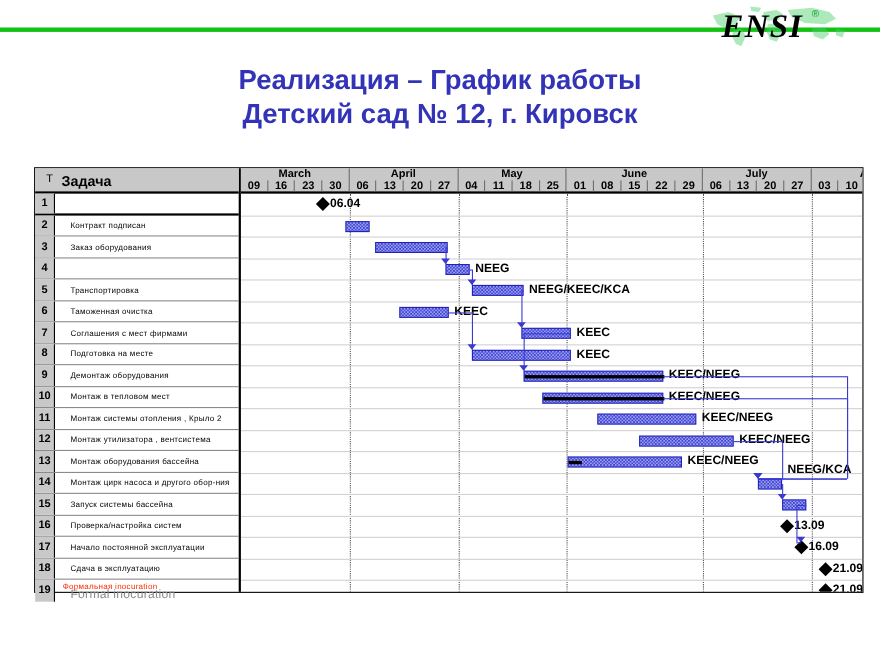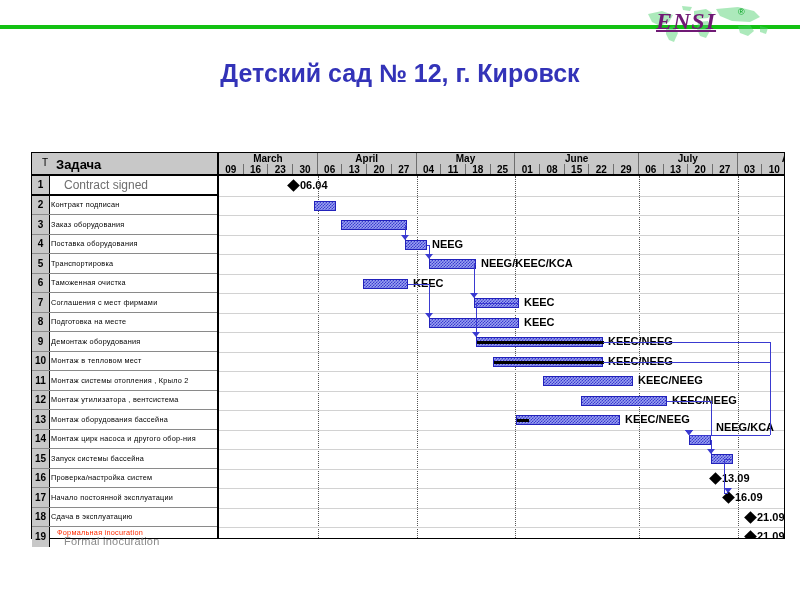--- a/index.html
+++ b/index.html
@@ -8,42 +8,42 @@
     font-family:"Liberation Sans", sans-serif;
     position:relative;overflow:hidden;
   }
   
   #green-rule{position:absolute;left:0;top:25px;width:800px;height:4px;background:#13c113;}
   #logo{position:absolute;right:28px;top:2px;width:130px;height:44px;}
   #logo .map{position:absolute;inset:0;opacity:.45;}
   #logo .wordmark{
     position:absolute;left:14px;top:6px;
     font-family:"Liberation Serif", serif;font-style:italic;font-weight:bold;
-    font-size:24px;color:#701a75;letter-spacing:1px;
-    text-decoration:underline;text-decoration-thickness:2px;
+    font-size:30px;color:#000000;letter-spacing:1px;
+    text-decoration-thickness:2px;
   }
   #logo .reg{position:absolute;left:96px;top:5px;font-size:9px;color:#00a11e;font-family:"Liberation Sans",sans-serif;font-style:normal;}
 
   #title{
     position:absolute;left:0;top:58px;width:800px;text-align:center;
     font-size:25px;font-weight:bold;color:#3333b8;line-height:31px;
   }
 
   
   #gantt{position:absolute;left:31px;top:152px;width:754px;height:387px;background:#fff;border:1px solid #000;box-sizing:border-box;}
 
   
   #tbl{position:absolute;left:0;top:0;width:187px;height:100%;box-sizing:border-box;border-right:2px solid #000;}
   #tbl .hdr{height:23px;background:#c8c8c8;border-bottom:2px solid #000;box-sizing:border-box;position:relative;}
   #tbl .hdr .t{position:absolute;left:10px;top:4px;font-size:10px;color:#000;}
   #tbl .hdr .cap{position:absolute;left:24px;top:4px;font-size:13px;font-weight:bold;color:#000;}
   .trow{height:19.5px;display:flex;box-sizing:border-box;border-bottom:1px solid #8a8a8a;position:relative;}
   .trow .num{width:18px;background:#c8c8c8;border-right:1px solid #000;box-sizing:border-box;
     font-size:10px;font-weight:bold;color:#000;display:flex;align-items:center;justify-content:center;}
-  .trow .nm{flex:1;padding-left:1px;display:flex;align-items:center;font-size:7.3px;color:#000;letter-spacing:.25px;white-space:nowrap;overflow:hidden;}
+  .trow .nm{flex:1;padding-left:14px;display:flex;align-items:center;font-size:7.3px;color:#000;letter-spacing:.25px;white-space:nowrap;overflow:hidden;}
   .trow.first .nm{font-size:12px;color:#6e6e6e;padding-left:14px;letter-spacing:0;}
   .trow.first{border-bottom:2px solid #000;}
   .trow.last{border-bottom:none;}
   .trow.last .nm{position:relative;}
   .trow.last .ru{position:absolute;left:7px;top:1px;color:#ff2a00;font-size:7.3px;}
   .trow.last .en{position:absolute;left:14px;top:8px;color:#8a8a8a;font-size:11px;}
 
   
   #tl{position:absolute;left:187px;top:0;right:0;height:100%;}
   #tlhdr{height:23px;background:#c8c8c8;border-bottom:2px solid #000;box-sizing:border-box;position:relative;overflow:hidden;}
@@ -85,46 +85,45 @@
       <path d="M96 24 L108 23 L112 29 L106 34 L98 31 Z"></path>
       <path d="M118 24 L126 26 L124 32 L118 30 Z"></path>
       <path d="M40 4 L50 5 L48 9 L41 8 Z"></path>
     </g>
   </svg>
   <span class="wordmark">ENSI</span>
   <span class="reg">®</span>
 </div>
 
 <div id="title">
+  <div>Реализация – График работы</div>
   <div>Детский сад № 12, г. Кировск</div>
 </div>
 
 <div id="gantt">
 
   <div id="tbl">
     <div class="hdr">
       <span class="t">T</span>
       <span class="cap">Задача</span>
     </div>
     <div id="tbl-rows">
         <div class="trow first">
           <div class="num">1</div>
-          <div class="nm">Contract signed</div>
         </div>
         <div class="trow">
           <div class="num">2</div>
           <div class="nm">Контракт подписан</div>
         </div>
         <div class="trow">
           <div class="num">3</div>
           <div class="nm">Заказ оборудования</div>
         </div>
         <div class="trow">
           <div class="num">4</div>
-          <div class="nm">Поставка оборудования</div>
         </div>
         <div class="trow">
           <div class="num">5</div>
           <div class="nm">Транспортировка</div>
         </div>
         <div class="trow">
           <div class="num">6</div>
           <div class="nm">Таможенная очистка</div>
         </div>
         <div class="trow">

